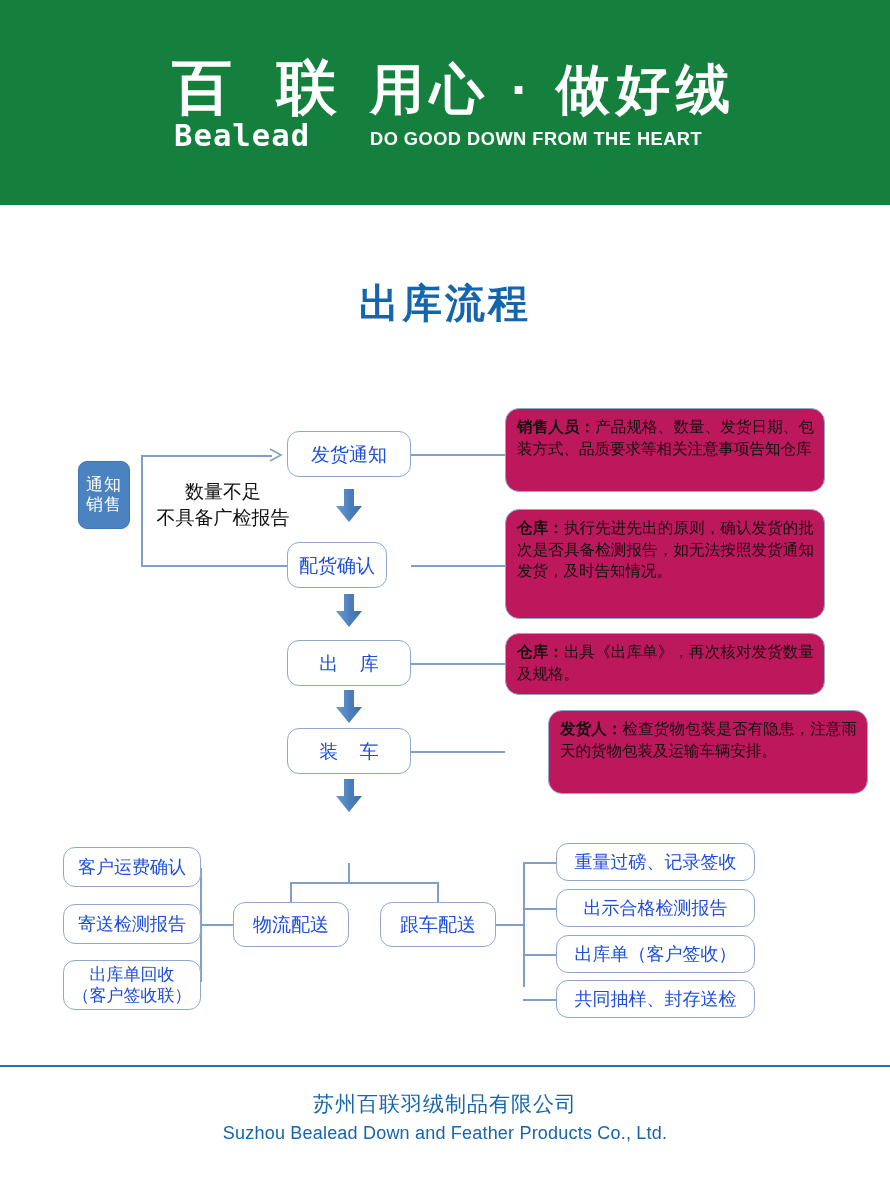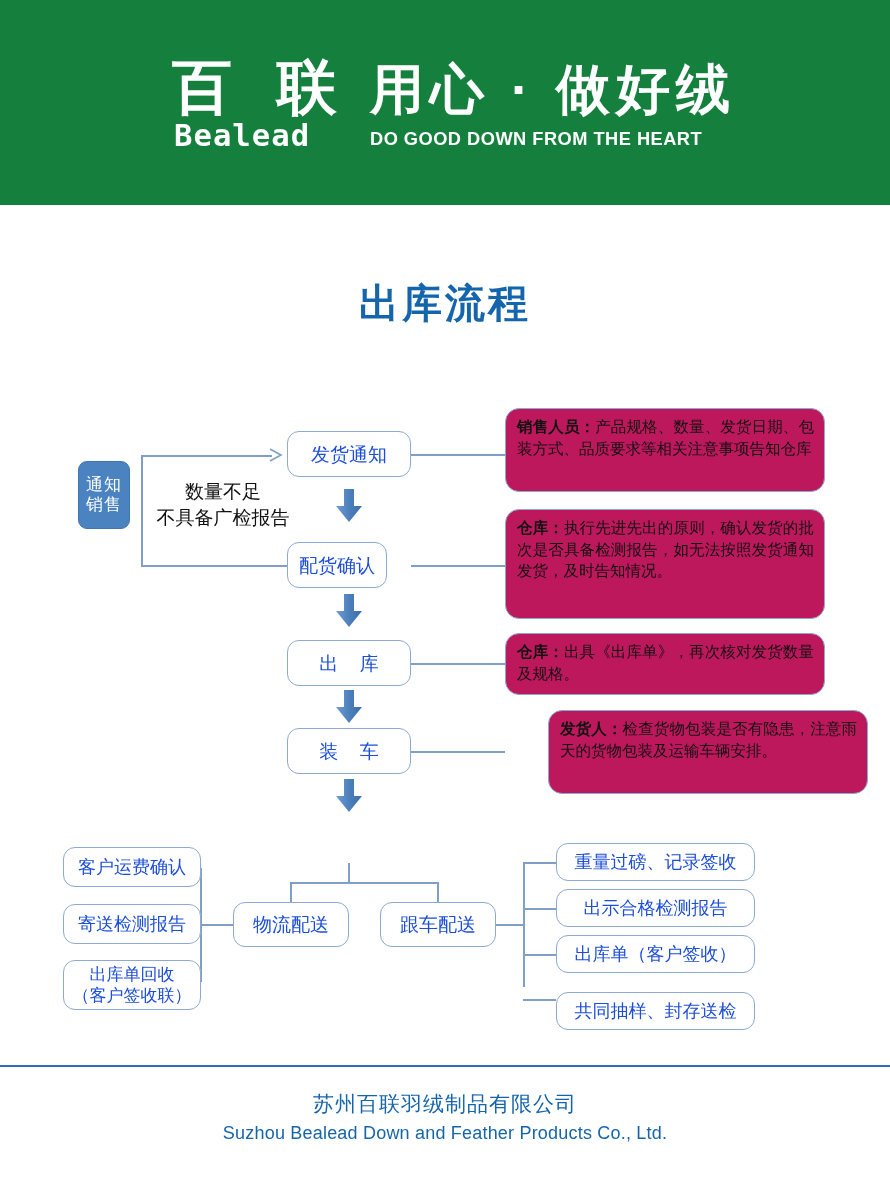--- a/index.html
+++ b/index.html
@@ -262,21 +262,21 @@
 
   <div class="fbox" style="left:556px;top:843px;width:199px;height:38px;font-size:18px;">
     <span>重量过磅、记录签收</span>
   </div>
   <div class="fbox" style="left:556px;top:889px;width:199px;height:38px;font-size:18px;">
     <span>出示合格检测报告</span>
   </div>
   <div class="fbox" style="left:556px;top:935px;width:199px;height:38px;font-size:18px;">
     <span>出库单（客户签收）</span>
   </div>
-  <div class="fbox" style="left:556px;top:980px;width:199px;height:38px;font-size:18px;margin-top:12px;">
+  <div class="fbox" style="left:556px;top:980px;width:199px;height:38px;font-size:18px;">
     <span>共同抽样、封存送检</span>
   </div>
 
   <div class="foot-rule"></div>
   <div class="foot-cn">苏州百联羽绒制品有限公司</div>
   <div class="foot-en">Suzhou Bealead Down and Feather Products Co., Ltd.</div>
 
 </div>
 
 </body></html>

